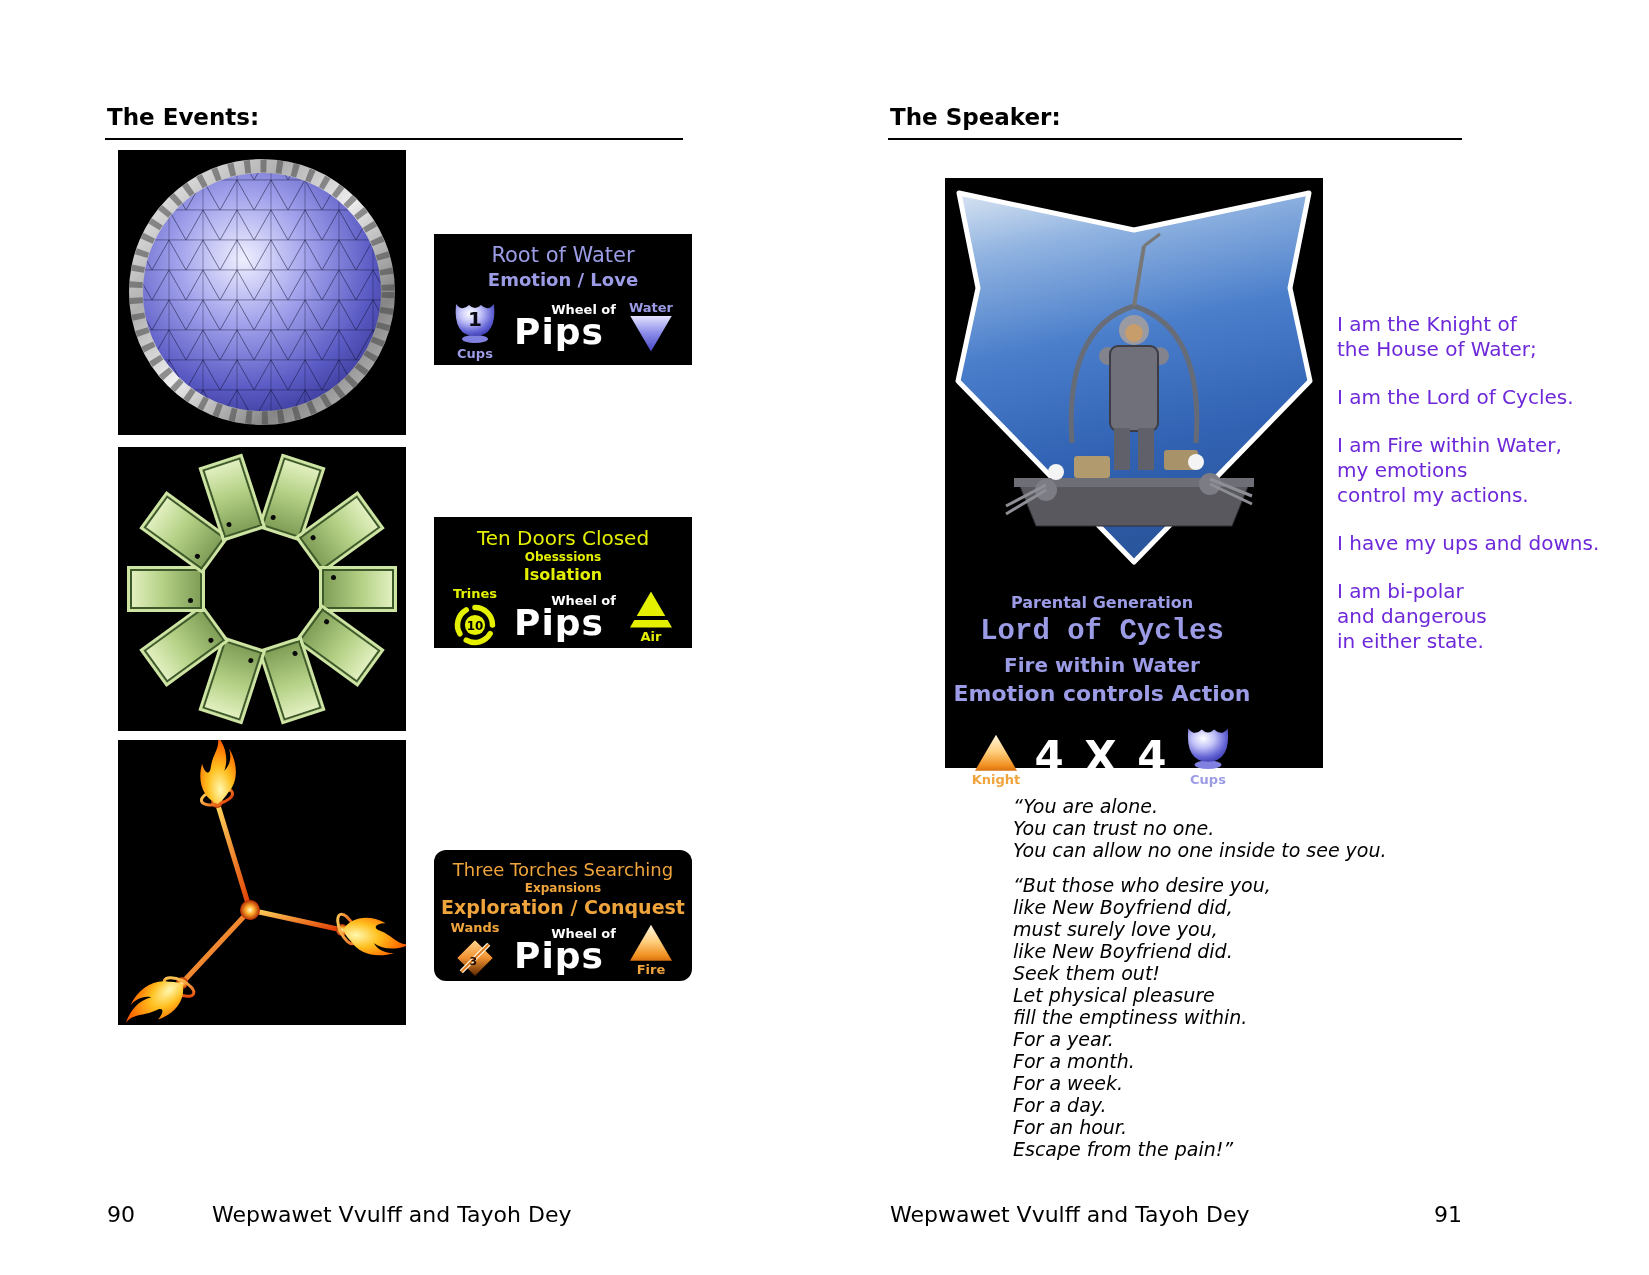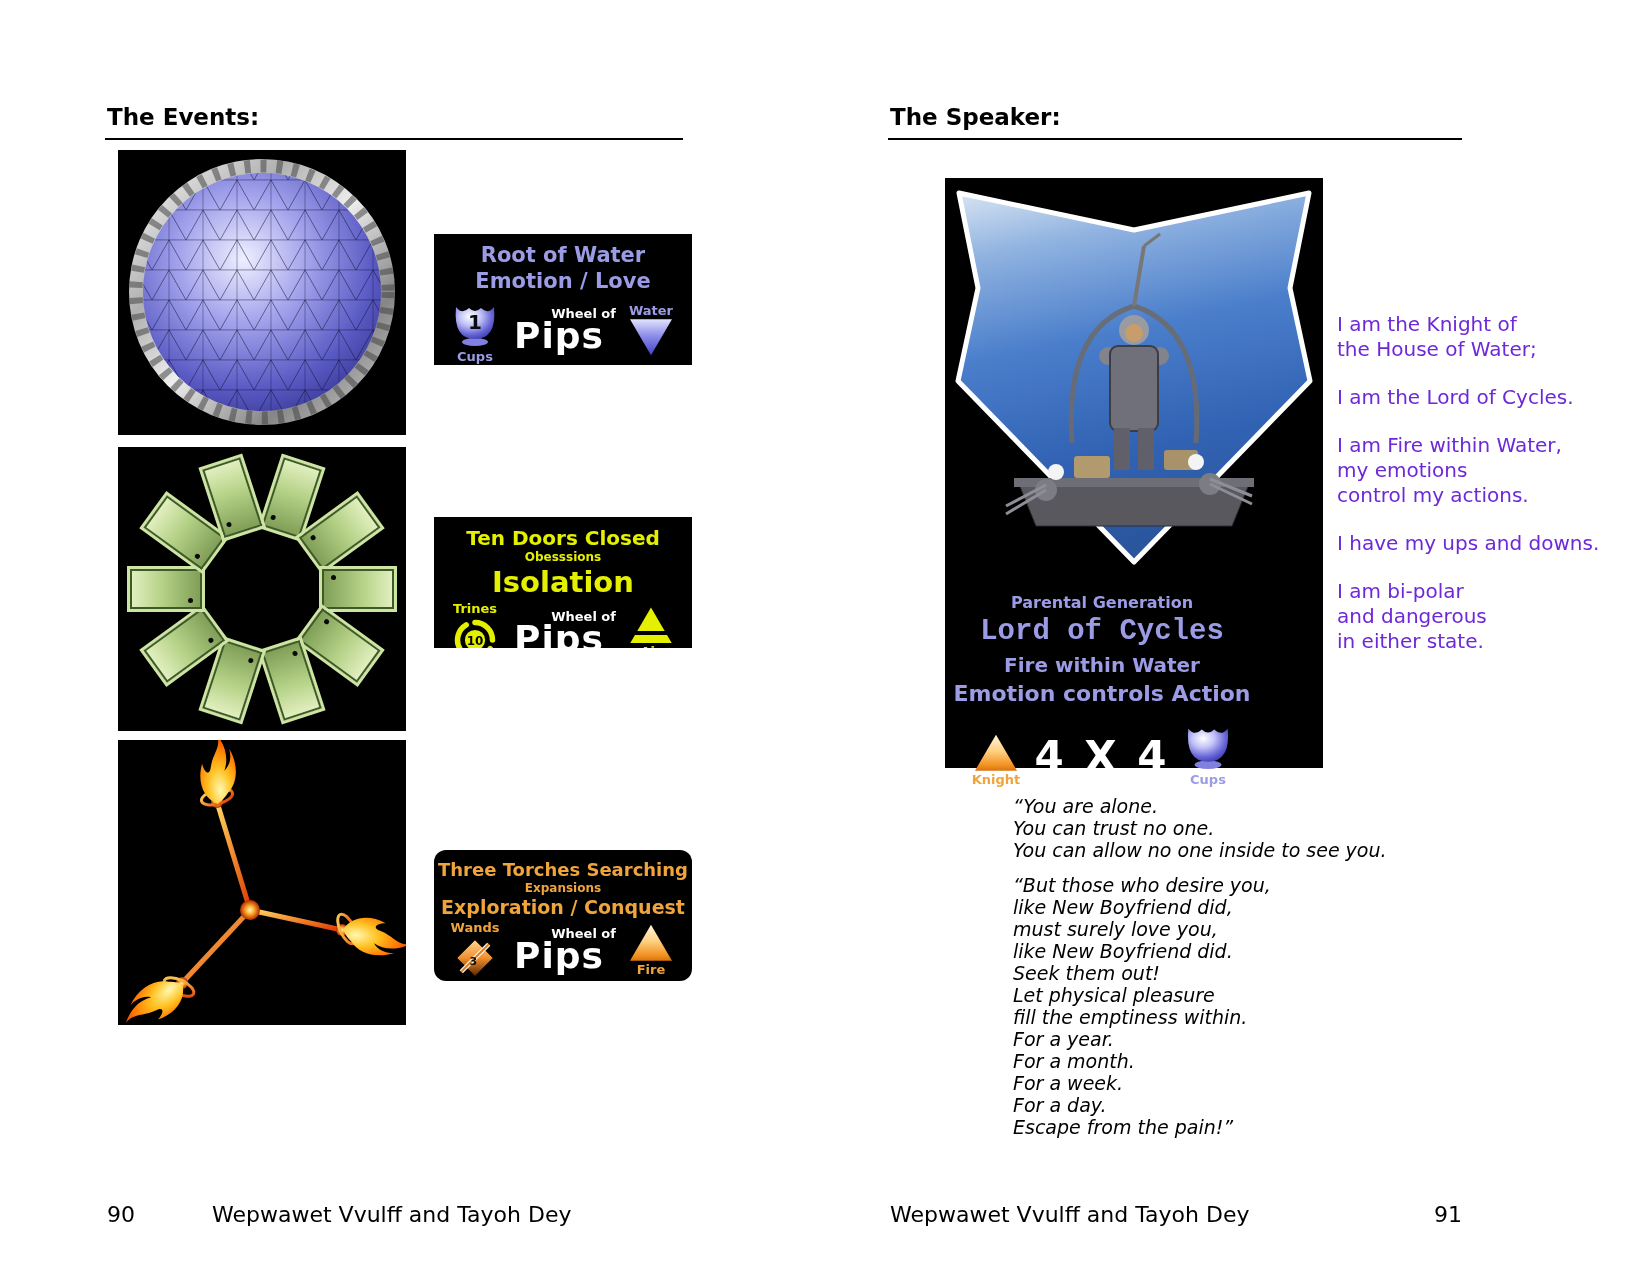--- a/index.html
+++ b/index.html
@@ -23,21 +23,21 @@
     border:3px solid #cde4a2; box-shadow:inset 0 0 0 2px #3f5a2a;
     box-sizing:border-box;
   }
   .door::after{
     content:''; position:absolute; width:5px; height:5px; border-radius:50%;
     background:#0a0a0a; left:6px; bottom:9px;
   }
   
   .lcard{background:#000; box-sizing:border-box; display:flex; flex-direction:column; overflow:hidden;}
   .lc-text{text-align:center; padding-top:9px; line-height:1.22;}
-  .lc-title{font-weight:bold;}
+  .lc-title{font-weight:normal;}
   .lc-tag{font-weight:bold; font-size:12px;}
   .lc-sub{font-weight:bold;}
   .lc-row{flex:1; display:flex; align-items:center; justify-content:space-between; padding:2px 12px 6px;}
   .cell{display:flex; flex-direction:column; align-items:center; width:58px; line-height:1;}
   .cell .tag{font-size:13px; font-weight:bold; margin-top:2px;}
   .cell .tag-top{font-size:13px; font-weight:bold; margin-bottom:2px;}
   .lav{color:var(--lavender,#9c9ce6);}
   .yel{color:var(--yellow,#e4f000);}
   .org{color:var(--orange,#f0a43c);}
   
@@ -101,21 +101,21 @@
       <circle cx="144" cy="142" r="133" fill="url(#silv)"></circle>
       <circle cx="144" cy="142" r="126" fill="none" stroke="rgba(70,70,70,0.55)" stroke-width="13" stroke-dasharray="6 10"></circle>
       <circle cx="144" cy="142" r="119" fill="url(#domeg)"></circle>
       <circle cx="144" cy="142" r="119" fill="url(#mesh)"></circle>
     </svg>
   </div>
 
   <div class="abs lcard" style="left:434px; top:234px; width:258px; height:131px;">
     <div class="lc-text lav">
       <div class="lc-title" style="font-size:21px;">Root of Water</div>
-      <div class="lc-sub" style="font-size:21px;">Emotion / Love</div>
+      <div class="lc-sub" style="font-size:18px;">Emotion / Love</div>
     </div>
     <div class="lc-row">
       <div class="cell">
         <svg width="46" height="52" viewBox="0 0 46 52">
           <defs>
             <radialGradient id="cupg" cx="0.38" cy="0.3" r="0.8">
               <stop offset="0" stop-color="#ffffff"></stop>
                 <stop offset="0.35" stop-color="#c2c2f8"></stop>
               <stop offset="0.7" stop-color="#6666d6"></stop>
                 <stop offset="1" stop-color="#3030a8"></stop>
@@ -150,21 +150,21 @@
       <div class="door" style="--a:270deg"></div>
       <div class="door" style="--a:306deg"></div>
       <div class="door" style="--a:342deg"></div>
     </div>
   </div>
 
   <div class="abs lcard" style="left:434px; top:517px; width:258px; height:131px;">
     <div class="lc-text yel">
       <div class="lc-title" style="font-size:20px;">Ten Doors Closed</div>
       <div class="lc-tag">Obesssions</div>
-      <div class="lc-sub" style="font-size:29px;">Isolation</div>
+      <div class="lc-sub" style="font-size:16px;">Isolation</div>
     </div>
     <div class="lc-row">
       <div class="cell">
         <div class="tag-top yel">Trines</div>
         <svg width="46" height="46" viewBox="0 0 50 50">
           <g stroke="#e4f000" fill="none" stroke-width="6" stroke-linecap="round">
             <path d="M25,6 A19,19 0 0 1 44,25"></path>
             <path d="M25,6 A19,19 0 0 1 44,25" transform="rotate(120 25 25)"></path>
             <path d="M25,6 A19,19 0 0 1 44,25" transform="rotate(240 25 25)"></path>
           </g>
@@ -360,20 +360,21 @@
         <div class="line">like New Boyfriend did,</div>
         <div class="line">must surely love you,</div>
         <div class="line">like New Boyfriend did.</div>
         <div class="line">Seek them out!</div>
         <div class="line">Let physical pleasure</div>
         <div class="line">fill the emptiness within.</div>
         <div class="line">For a year.</div>
         <div class="line">For a month.</div>
         <div class="line">For a week.</div>
         <div class="line">For a day.</div>
+        <div class="line">For an hour.</div>
         <div class="line">Escape from the pain!”</div>
       </div>
     </div>
 
   <div class="abs footer" style="left:890px; top:1202px;">Wepwawet Vvulff and Tayoh Dey</div>
   <div class="abs footer" style="left:1434px; top:1202px;">91</div>
 
 </div>
 
 </body></html>

